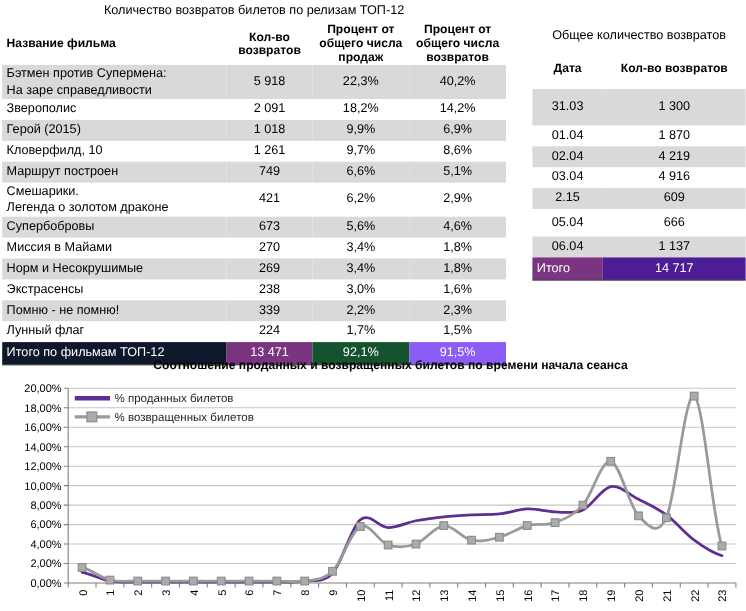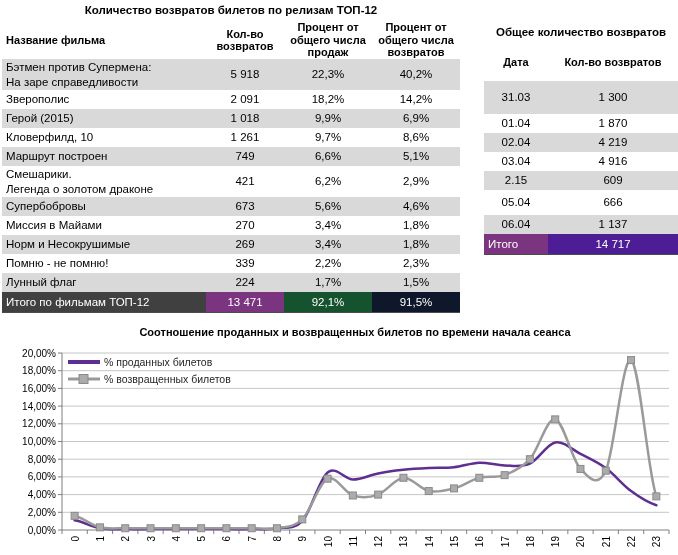--- a/index.html
+++ b/index.html
@@ -6,21 +6,21 @@
   body{
     width:678px;height:555px;position:relative;overflow:hidden;
     background:#ffffff;
     font-family:"Liberation Sans", sans-serif;
     color:#000;
   }
   .tbl-section{position:absolute;top:3px;}
   .tbl-section.left{left:2px;width:458px;}
   .tbl-section.right{left:484px;width:194px;margin-top:22px;}
   .tbl-title{
-    font-size:11.5px;font-weight:bold;text-align:center;
+    font-size:11.5px;font-weight:normal;text-align:center;
     height:15px;line-height:15px;margin-bottom:3px;white-space:nowrap;
   }
   table{border-collapse:collapse;width:100%;table-layout:fixed;}
   th{
     font-size:11px;font-weight:bold;vertical-align:middle;
     height:38px;line-height:12.5px;padding:0 2px;text-align:center;
   }
   th.c-name{text-align:left;padding-left:4px;}
   td{
     font-size:11.5px;height:17px;line-height:14.5px;
@@ -114,38 +114,44 @@
           <td>3,4%</td>
           <td>1,8%</td>
         </tr>
         <tr>
           <td class="c-name">Норм и Несокрушимые</td>
           <td>269</td>
           <td>3,4%</td>
           <td>1,8%</td>
         </tr>
         <tr>
+          <td class="c-name">Экстрасенсы</td>
+          <td>238</td>
+          <td>3,0%</td>
+          <td>1,6%</td>
+        </tr>
+        <tr>
           <td class="c-name">Помню - не помню!</td>
           <td>339</td>
           <td>2,2%</td>
           <td>2,3%</td>
         </tr>
         <tr>
           <td class="c-name">Лунный флаг</td>
           <td>224</td>
           <td>1,7%</td>
           <td>1,5%</td>
         </tr>
       </tbody>
     <tfoot>
       <tr>
-        <td class="c-name" style="background: #404040;">Итого по фильмам ТОП-12</td>
+        <td class="c-name" style="background: #0f172a;">Итого по фильмам ТОП-12</td>
         <td style="background: rgb(122, 52, 128);">13 471</td>
         <td style="background: #14532d;">92,1%</td>
-        <td style="background: #0f172a;">91,5%</td>
+        <td style="background: #8b5cf6;">91,5%</td>
       </tr>
     </tfoot>
   </table>
 </section>
 
 <section class="tbl-section right">
   <div class="tbl-title">Общее количество возвратов</div>
   <table>
     <colgroup>
         <col style="width:64px">

